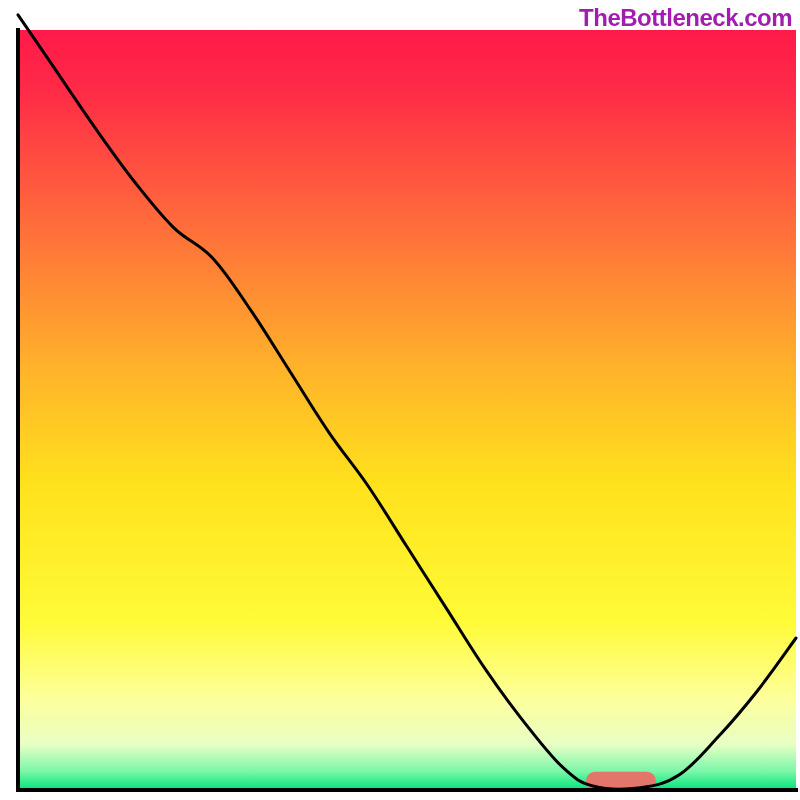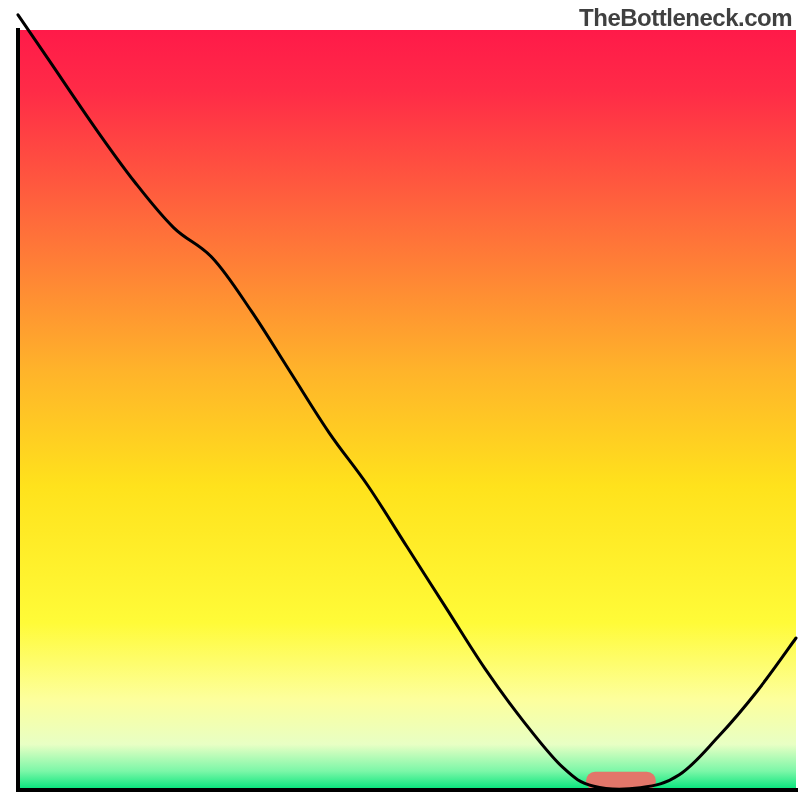--- a/index.html
+++ b/index.html
@@ -15,21 +15,21 @@
     width: 800px;
     height: 800px;
   }
   .watermark {
     position: absolute;
     top: 4px;
     right: 8px;
     font-family: Arial, Helvetica, sans-serif;
     font-size: 24px;
     font-weight: bold;
-    color: #404040;
+    color: #a21caf;
     z-index: 10;
     letter-spacing: -0.5px;
   }
   svg {
     display: block;
   }
 </style>
 </head>
 <body>
 

